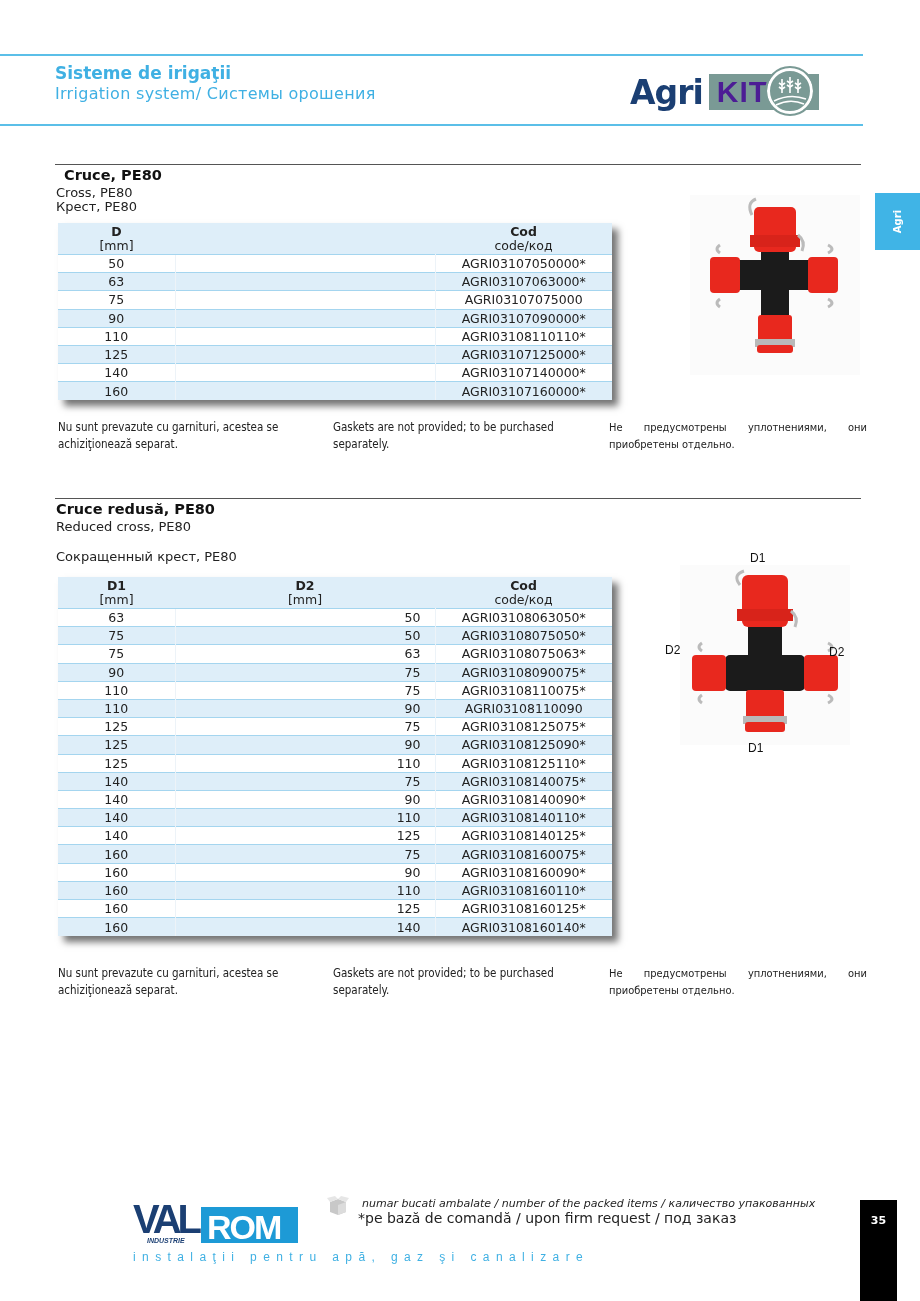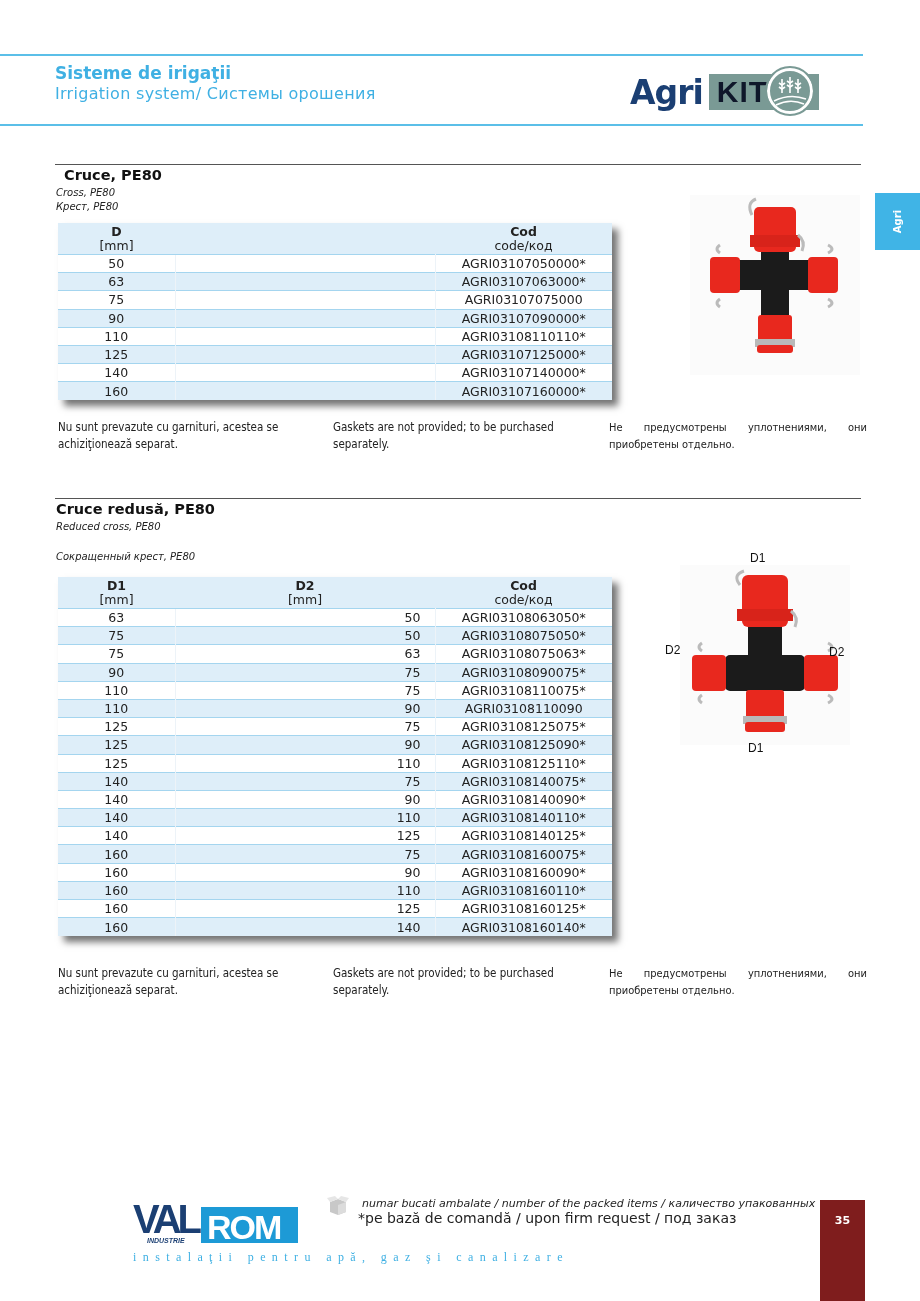--- a/index.html
+++ b/index.html
@@ -6,52 +6,52 @@
   html, body { width: 920px; height: 1301px; background: #ffffff; overflow: hidden; }
   body { position: relative; font-family: "DejaVu Sans", sans-serif; color: #1a1a1a; }
 
   .hline { position: absolute; left: 0; width: 863px; height: 2px; background: #5bbfe8; }
   .hdr-title { position: absolute; left: 55px; top: 63px; font-size: 17px; font-weight: bold; color: #3fb0e3; }
   .hdr-sub { position: absolute; left: 55px; top: 84px; font-size: 16px; color: #3fb0e3; letter-spacing: 0.3px; }
 
   .logo { position: absolute; left: 630px; top: 68px; height: 48px; display: flex; align-items: center; }
   .logo-agri { font-family: "DejaVu Sans", sans-serif; font-weight: bold; font-size: 33px; color: #1b3f73; letter-spacing: -1px; margin-right: 6px; }
   .logo-kit { background: #7a9a95; height: 36px; width: 110px; position: relative; display: flex; align-items: center; }
-  .logo-kit span { color: #0f172a; font-family: "Liberation Sans", sans-serif; font-size: 30px; font-weight: bold; padding-left: 8px; letter-spacing: 1px; border-radius: 10px; }
+  .logo-kit span { color: #4c1d95; font-family: "Liberation Sans", sans-serif; font-size: 30px; font-weight: bold; padding-left: 8px; letter-spacing: 1px; border-radius: 10px; }
   .logo-circle { position: absolute; right: 6px; top: -6px; width: 46px; height: 46px; border-radius: 50%; background: #7a9a95; border: 3px solid #fff; outline: 2px solid #7a9a95; }
 
   .side-tab { position: absolute; left: 875px; top: 193px; width: 45px; height: 57px; background: #40b4e6; display: flex; align-items: center; justify-content: center; }
   .side-tab span { color: #fff; font-size: 10px; font-weight: bold; transform: rotate(-90deg); display: block; }
 
   .sec-rule { position: absolute; left: 55px; width: 806px; height: 1px; background: #555; }
   .sec-title { position: absolute; left: 56px; font-size: 14.5px; font-weight: bold; color: #111; }
-  .sec-sub { position: absolute; left: 56px; font-size: 10px; color: #222; line-height: 14px; font-style: italic; }
+  .sec-sub { position: absolute; left: 56px; font-size: 13px; color: #222; line-height: 14px; }
 
   .tbl { position: absolute; left: 58px; width: 554px; border-collapse: collapse; font-size: 12.5px; box-shadow: 6px 6px 7px rgba(0,0,0,0.55); background: #fff; }
   .tbl th { background: #deeef9; font-weight: normal; text-align: center; line-height: 14px; padding: 2px 0 1px; color: #222; }
   .tbl th b { display: block; font-weight: bold; }
   .tbl td { height: 18.2px; line-height: 17px; color: #222; border-top: 1px solid #a4d5ef; }
   .tbl tr:nth-child(even) td { background: #deeef9; }
   .tbl td.c-d { text-align: center; }
   .tbl td.c-mid { border-left: 1px solid #edf3f8; border-right: 1px solid #edf3f8; }
   .tbl td.c-code { text-align: center; }
   .tbl td.c-d2 { text-align: right; padding-right: 14px; border-left: 1px solid #edf3f8; border-right: 1px solid #edf3f8; }
 
   .note { position: absolute; font-size: 11.5px; line-height: 17px; color: #222; font-family: "DejaVu Sans Condensed", "DejaVu Sans", sans-serif; }
   .note.ru { text-align: justify; text-align-last: left; }
 
   .photo { position: absolute; }
   .dim-lbl { position: absolute; font-family: "Liberation Sans", sans-serif; font-size: 12px; color: #111; }
 
   .footer-logo { position: absolute; left: 133px; top: 1199px; width: 165px; height: 46px; }
-  .tagline { position: absolute; left: 133px; top: 1250px; font-size: 12px; letter-spacing: 6.4px; color: #3fb0e3; font-family: Liberation Serif, serif; }
+  .tagline { position: absolute; left: 133px; top: 1250px; font-size: 12px; letter-spacing: 6.4px; color: #3fb0e3; font-family: Liberation Sans, sans-serif; }
   .box-icon { position: absolute; left: 326px; top: 1194px; width: 24px; height: 22px; }
   .legend1 { position: absolute; left: 362px; top: 1197px; font-size: 11px; color: #222; font-style: italic; }
   .legend2 { position: absolute; left: 358px; top: 1210px; font-size: 14px; color: #222; }
-  .page-tab { position: absolute; left: 820px; top: 1200px; width: 45px; height: 101px; background: #7f1d1d; }
+  .page-tab { position: absolute; left: 860px; top: 1200px; width: 37px; height: 101px; background: #000000; }
   .page-tab span { display: block; text-align: center; margin-top: 14px; color: #fff; font-weight: bold; font-size: 11px; }
 </style>
 </head>
 <body>
 
 <div class="hline" style="top:54px;"></div>
 <div class="hdr-title">Sisteme de irigaţii</div>
 <div class="hdr-sub">Irrigation system/ Системы орошения</div>
 <div class="logo">
   <span class="logo-agri">Agri</span>

